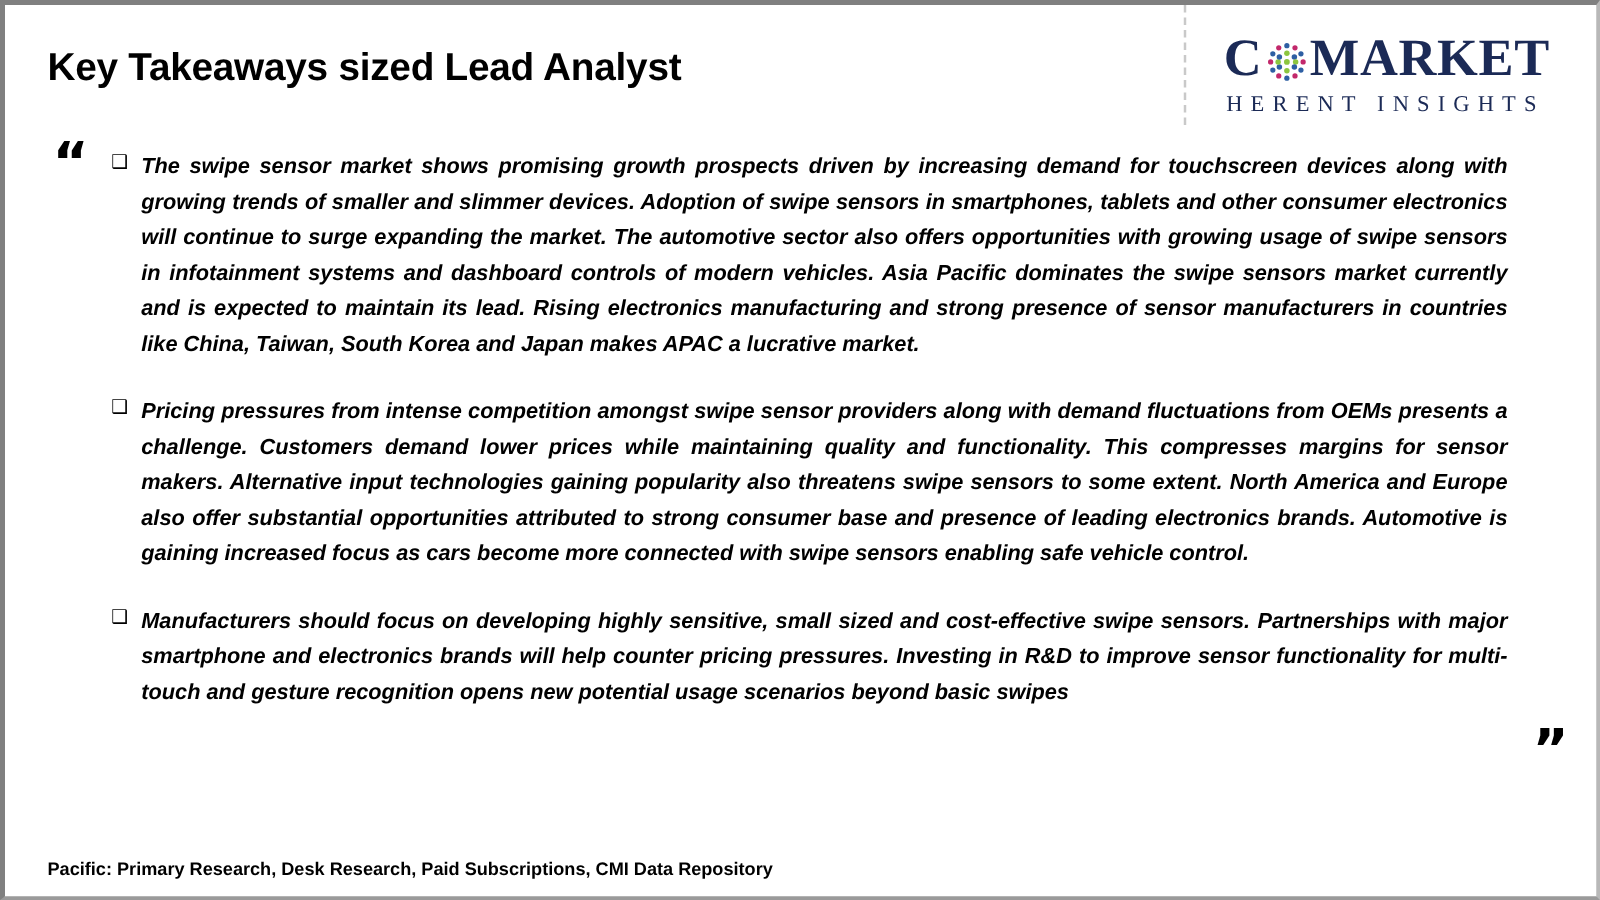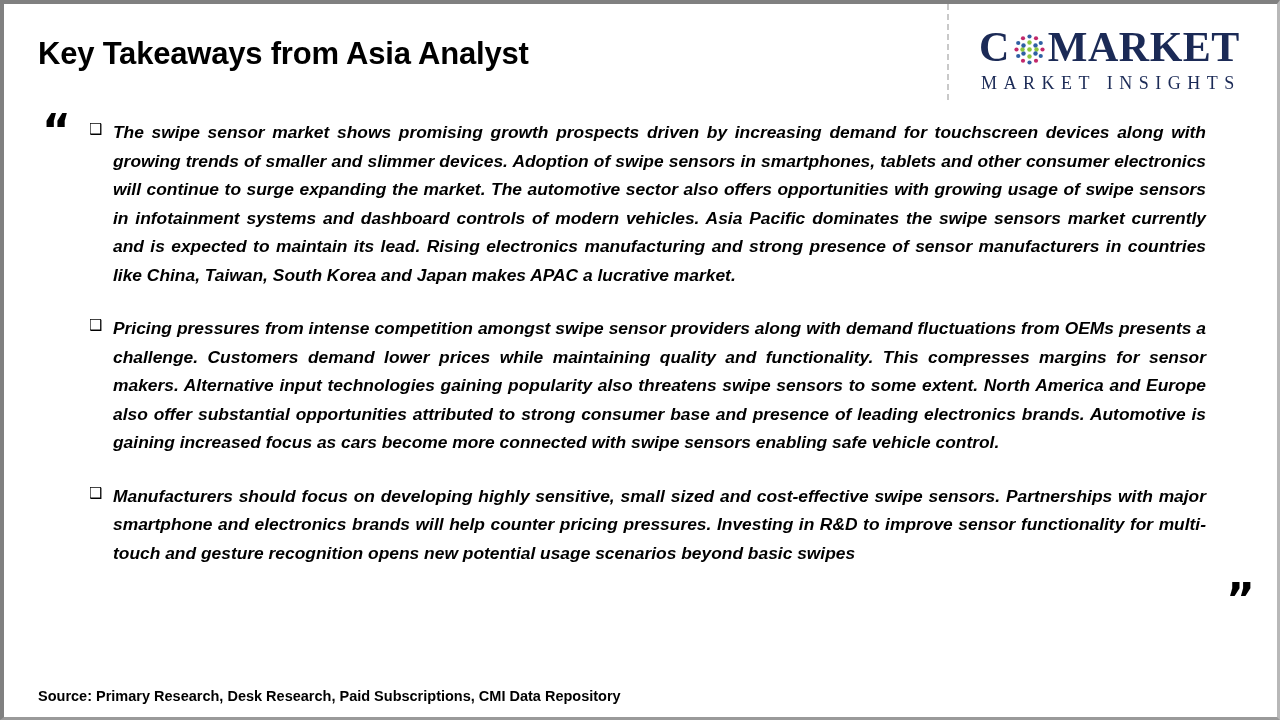--- a/index.html
+++ b/index.html
@@ -177,21 +177,21 @@
     font-weight: bold;
     text-align: right;
   }
 </style>
 </head>
 <body>
 
 <div id="slide">
 
   <div id="header">
-    <div id="page-title">Key Takeaways from Asia Analyst</div>
+    <div id="page-title">Key Takeaways sized Lead Analyst</div>
 
     <div id="header-divider"></div>
 
     <div id="logo">
       <div id="logo-wordmark">
         <span class="wm-c">C</span>
         <span id="logo-globe">
           <svg width="33" height="33" viewBox="0 0 66 66" xmlns="http://www.w3.org/2000/svg">
             <g>
 
@@ -216,21 +216,21 @@
               <circle cx="21" cy="41" r="4.4" fill="#2e5fa3"></circle>
               <circle cx="19" cy="33" r="4.4" fill="#8cc63f"></circle>
               <circle cx="21" cy="25" r="4.4" fill="#2e5fa3"></circle>
 
               <circle cx="33" cy="33" r="4.6" fill="#8cc63f"></circle>
             </g>
           </svg>
         </span>
         <span>MARKET</span>
       </div>
-      <div id="logo-subtitle">MARKET INSIGHTS</div>
+      <div id="logo-subtitle">HERENT INSIGHTS</div>
     </div>
   </div>
 
   <div id="body-area">
 
     <div id="quote-open">“</div>
     <div id="quote-close">”</div>
 
     <div id="takeaways">
 
@@ -246,16 +246,16 @@
 
       <div class="takeaway">
         <span class="takeaway-bullet">❑</span>
         <div class="takeaway-text">Manufacturers should focus on developing highly sensitive, small sized and cost-effective swipe sensors. Partnerships with major smartphone and electronics brands will help counter pricing pressures. Investing in R&amp;D to improve sensor functionality for multi-touch and gesture recognition opens new potential usage scenarios beyond basic swipes</div>
       </div>
 
     </div>
   </div>
 
   <div id="footer">
-    <span class="source-label">Source:</span><span>&nbsp;</span><span class="source-value">Primary Research, Desk Research, Paid Subscriptions, CMI Data Repository</span>
+    <span class="source-label">Pacific:</span><span>&nbsp;</span><span class="source-value">Primary Research, Desk Research, Paid Subscriptions, CMI Data Repository</span>
   </div>
 
 </div>
 
 </body></html>

